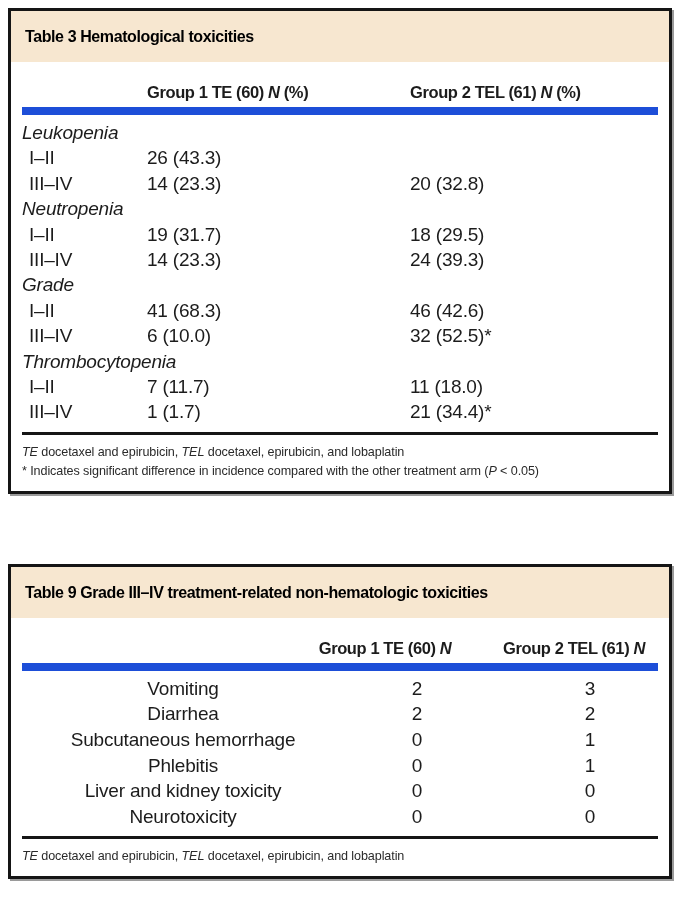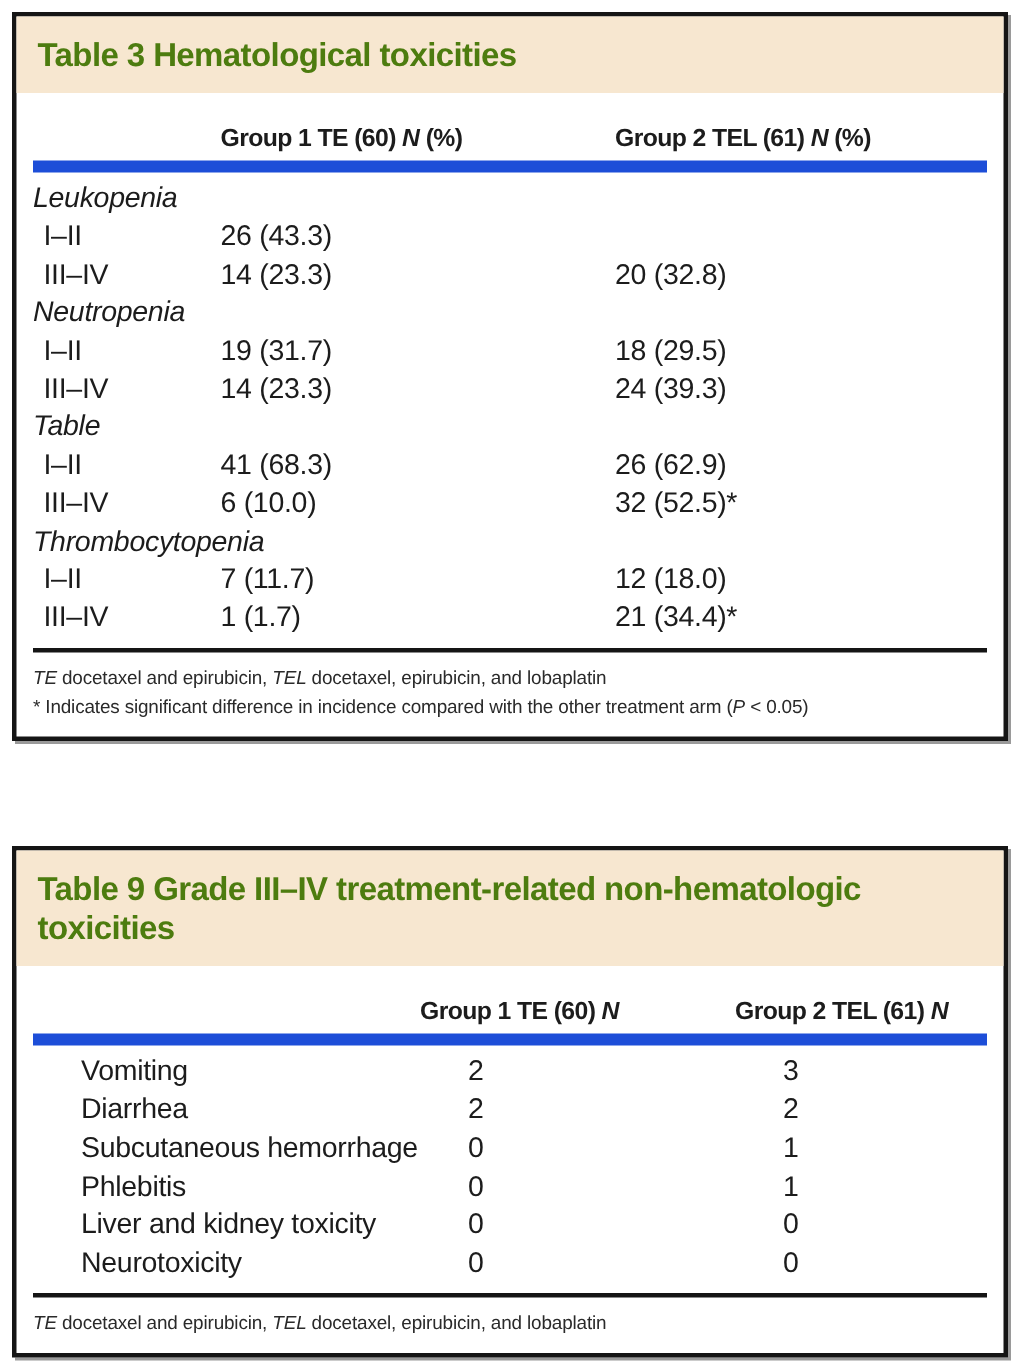--- a/index.html
+++ b/index.html
@@ -18,33 +18,33 @@
     background: #ffffff;
   }
   .paper-table.second { margin-top: 70px; }
 
   
   .band {
     background: #f7e7d0;
     padding: 13px 14px 12px 14px;
   }
   .band .title {
-    font-size: 22px;
+    font-size: 16px;
     font-weight: bold;
     letter-spacing: -0.4px;
     line-height: 26px;
-    color: #4d7c0f;
+    color: #000000;
     max-width: 600px;
   }
 
   .inner { padding: 0 11px; }
 
   
   .grid3 { display: grid; grid-template-columns: 125px 263px 1fr; }
-  .grid4 { display: grid; grid-template-columns: 258px 210px 1fr; }
+  .grid4 { display: grid; grid-template-columns: 258px 210px 1fr; text-align: center; }
 
   .colhead {
     align-items: end;
     padding: 21px 0 6px 0;
     border-bottom: 8px solid #1d4ed8;
     font-weight: bold;
     font-size: 16.5px;
     letter-spacing: -0.4px;
     line-height: 18px;
     white-space: nowrap;
@@ -115,43 +115,43 @@
           <span class="cell label">I–II</span>
           <span class="cell">19 (31.7)</span>
           <span class="cell">18 (29.5)</span>
         </div>
         <div class="row grid3 grade">
           <span class="cell label">III–IV</span>
           <span class="cell">14 (23.3)</span>
           <span class="cell">24 (39.3)</span>
         </div>
         <div class="row grid3 category">
-          <span class="cell label">Table</span>
+          <span class="cell label">Grade</span>
           <span class="cell"></span>
           <span class="cell"></span>
         </div>
         <div class="row grid3 grade">
           <span class="cell label">I–II</span>
           <span class="cell">41 (68.3)</span>
-          <span class="cell">26 (62.9)</span>
+          <span class="cell">46 (42.6)</span>
         </div>
         <div class="row grid3 grade">
           <span class="cell label">III–IV</span>
           <span class="cell">6 (10.0)</span>
           <span class="cell">32 (52.5)*</span>
         </div>
         <div class="row grid3 category">
           <span class="cell label">Thrombocytopenia</span>
           <span class="cell"></span>
           <span class="cell"></span>
         </div>
         <div class="row grid3 grade">
           <span class="cell label">I–II</span>
           <span class="cell">7 (11.7)</span>
-          <span class="cell">12 (18.0)</span>
+          <span class="cell">11 (18.0)</span>
         </div>
         <div class="row grid3 grade">
           <span class="cell label">III–IV</span>
           <span class="cell">1 (1.7)</span>
           <span class="cell">21 (34.4)*</span>
         </div>
       </div>
 
       <div class="footer">
         <p class="fn-line"><span class="i">TE</span><span> docetaxel and epirubicin, </span><span class="i">TEL</span><span> docetaxel, epirubicin, and lobaplatin</span></p>

